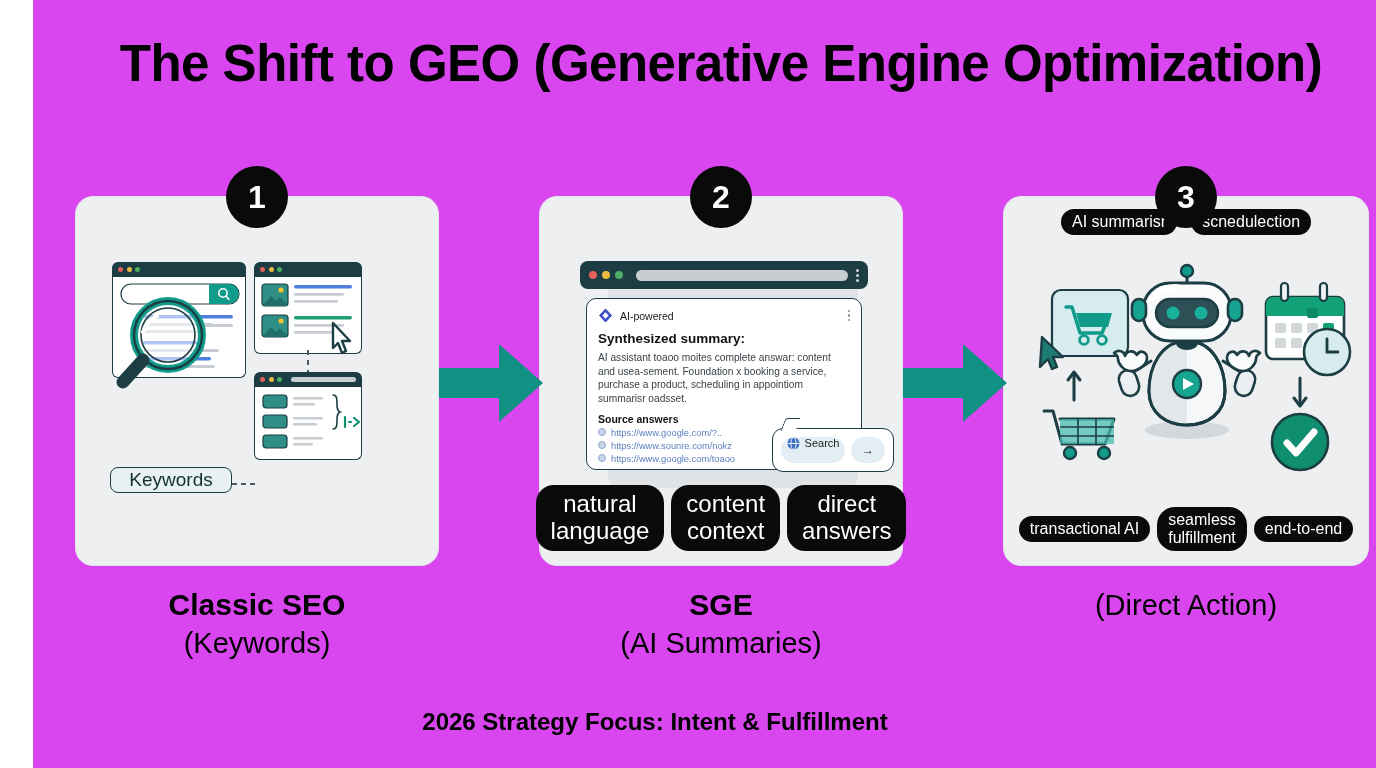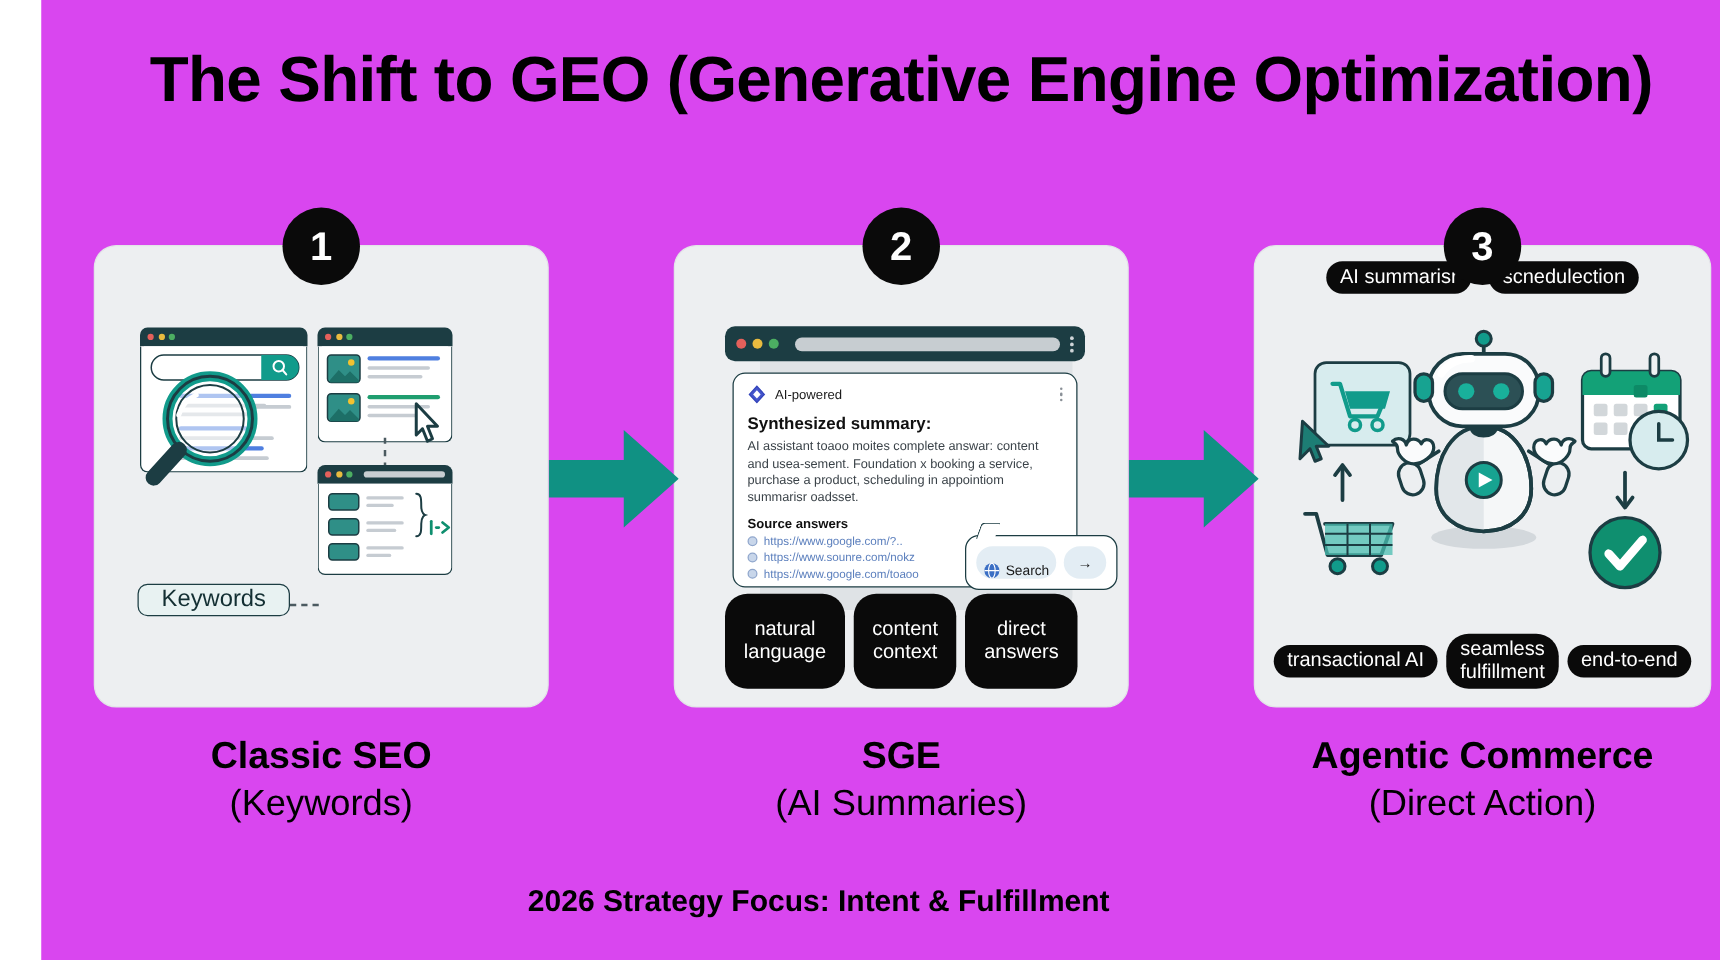--- a/index.html
+++ b/index.html
@@ -51,21 +51,21 @@
     display: flex; justify-content: center; align-items: center; gap: 7px;
     padding: 0 6px;
   }
   .chip {
     background: #0a0a0a; color: #fff;
     border-radius: 18px; padding: 4px 13px;
     font-size: 17px; line-height: 1.12;
     text-align: center; white-space: pre-line;
   }
   #panel-1 .chip { font-size: 17px; padding: 5px 14px; }
-  #panel-2 .chip { font-size: 16px; padding: 20px 15px; }
+  #panel-2 .chip { font-size: 24px; padding: 6px 15px; }
   #panel-3 .chip { font-size: 16px; padding: 4px 11px; }
 
   
   .arrow { position: absolute; top: 340px; }
   #arrow-1 { left: 406px; }
   #arrow-2 { left: 870px; }
 
   
   .caption {
     position: absolute; top: 586px;
@@ -109,42 +109,42 @@
     background: #fff; border: 1.5px solid #1c3d43; border-radius: 10px;
     padding: 9px 11px; overflow: hidden;
   }
   .p2-head { display: flex; align-items: center; }
   .p2-label { font-size: 10.5px; color: #1a1a1a; margin-left: 7px; }
   .p2-kebab2 { margin-left: auto; display: flex; flex-direction: column; gap: 2px; }
   .p2-kebab2 i { width: 2.5px; height: 2.5px; border-radius: 50%; background: #8a9097; display: block; }
   .p2-title { font-size: 13.5px; font-weight: bold; color: #111; margin-top: 8px; }
   .p2-body { font-size: 10.2px; color: #3a4248; line-height: 1.34; margin-top: 5px; }
   .p2-src { font-size: 10.5px; font-weight: bold; color: #111; margin-top: 7px; }
-  .p2-link { display: flex; align-items: center; font-size: 9.3px; color: #5b7fbd; margin-top: 3px; }
+  .p2-link { display: flex; font-size: 9.3px; color: #5b7fbd; margin-top: 3px; }
   .globe-sm {
     width: 8px; height: 8px; border-radius: 50%;
     border: 1px solid #8fa6cc; margin-right: 5px; flex: 0 0 auto;
     background: #c8d6ea;
   }
   .p2-pop {
     position: absolute; left: 192px; top: 167px;
     width: 122px; height: 44px;
     background: #fff; border: 1.5px solid #1c3d43; border-radius: 11px;
     display: flex; align-items: center; gap: 6px; padding: 0 8px; z-index: 4;
   }
   .p2-pop::before {
     content: ""; position: absolute; left: 10px; top: -11px;
     width: 14px; height: 12px; background: #fff;
     border-left: 1.5px solid #1c3d43; border-top: 1.5px solid #1c3d43;
     border-top-left-radius: 3px;
     transform: skewX(-20deg);
   }
   .pop-search {
     flex: 1; height: 26px; background: #e3edf4; border-radius: 13px;
-    display: flex; align-items: flex-end; justify-content: center; gap: 5px;
+    display: flex; align-items: flex-start; justify-content: center; gap: 5px;
     font-size: 11px; color: #1a1a1a;
   }
   .pop-go {
     width: 34px; height: 26px; background: #e3edf4; border-radius: 13px;
     display: flex; align-items: center; justify-content: center;
     font-size: 12px; color: #1a1a1a;
   }
 
   
   .p1-winA { position: absolute; left: 36px; top: 17px; width: 134px; height: 116px; }
@@ -456,19 +456,18 @@
 
   <div class="caption" id="caption-2">
     <div class="main">SGE</div>
     <div class="sub">(AI Summaries)</div>
   </div>
   <div class="caption" id="caption-1">
     <div class="main">Classic SEO</div>
     <div class="sub">(Keywords)</div>
   </div>
   <div class="caption" id="caption-3">
-    <div class="main">Agentic Commerce</div>
     <div class="sub">(Direct Action)</div>
   </div>
 
   <div class="footer">2026 Strategy Focus: Intent &amp; Fulfillment</div>
 
 </div>
 
 </body></html>

